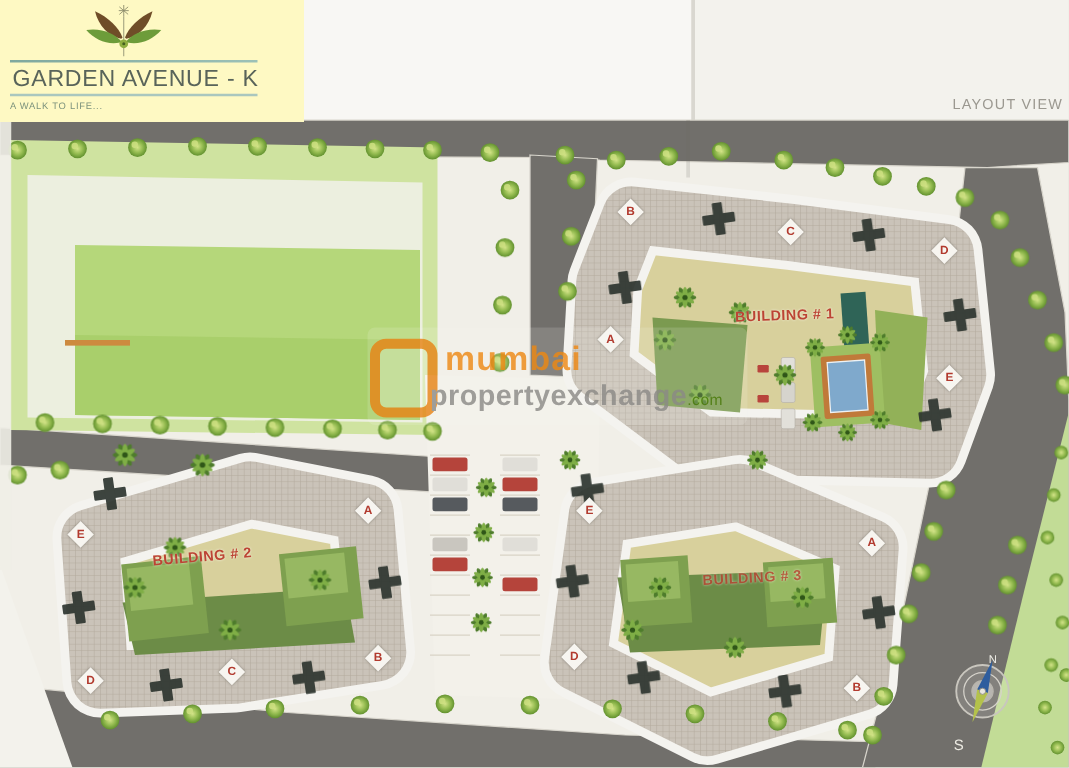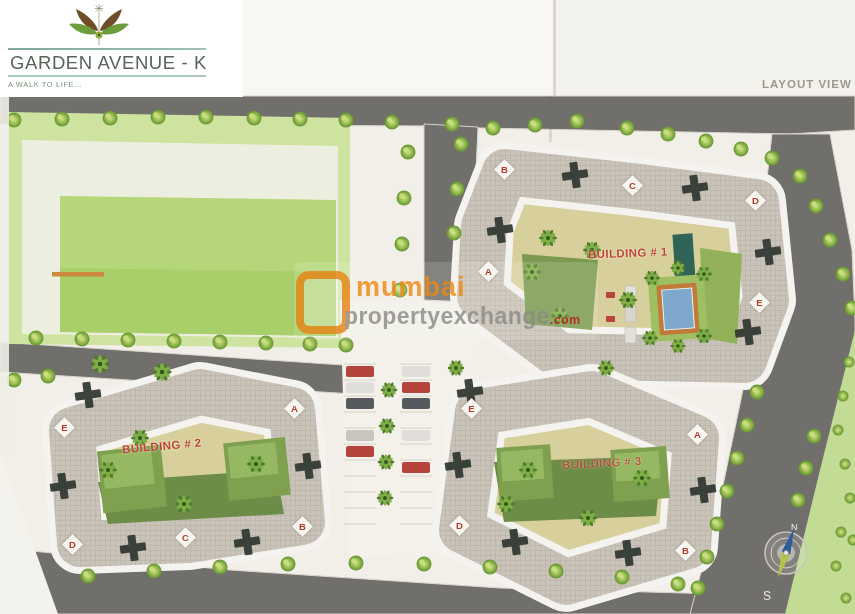--- a/index.html
+++ b/index.html
@@ -1,43 +1,43 @@
 <!DOCTYPE html>
 <html><head>
 <meta charset="utf-8">
 <style>
   html,body{margin:0;padding:0;background:#d8d6cf;}
   .canvas{position:relative;width:855px;height:614px;overflow:hidden;background:#eceae2;
           font-family:"Liberation Sans",sans-serif;}
   svg.plan{position:absolute;left:0;top:0;}
 
   
-  .logo-block{position:absolute;left:0;top:0;width:243px;height:97px;background:#ffffff;}
+  .logo-block{position:absolute;left:0;top:0;width:243px;height:97px;background:#fef9c3;}
   .logo-icon{position:absolute;left:60px;top:1px;width:78px;height:46px;}
   .logo-rule-top{position:absolute;left:8px;top:48px;width:198px;height:2px;
                  background:linear-gradient(90deg,#7fa89e,#9cc1b7);}
   .logo-title{position:absolute;left:10px;top:52px;font-size:18.5px;color:#59645a;
               letter-spacing:.6px;white-space:nowrap;}
   .logo-rule-bot{position:absolute;left:8px;top:75px;width:198px;height:1.5px;background:#aac7be;}
   .logo-tagline{position:absolute;left:8px;top:80px;width:192px;
                 font-size:7.5px;color:#7d937d;letter-spacing:.6px;}
 
   .view-label{position:absolute;left:762px;top:78px;font-size:11.5px;color:#9b9890;
-              letter-spacing:1px;white-space:nowrap;font-weight:bold;}
+              letter-spacing:1px;white-space:nowrap;}
 
   
   .watermark{position:absolute;left:294px;top:262px;width:304px;height:78px;opacity:.84;
              background:rgba(250,250,246,.18);border-radius:6px;}
   .wm-box{position:absolute;left:2px;top:9px;width:38px;height:47px;border:8px solid #e8871c;
           border-radius:13px;background:rgba(255,255,255,.28);}
   .wm-line1{position:absolute;left:62px;top:12px;font-size:27px;font-weight:bold;color:#ee8c1b;
             letter-spacing:1px;line-height:1;}
   .wm-line2{position:absolute;left:50px;top:43px;font-size:23px;font-weight:bold;color:#8e8d89;
             letter-spacing:.4px;line-height:1;}
-  .wm-com{font-size:12.5px;font-weight:bold;color:#b91c1c;}
+  .wm-com{font-size:12.5px;font-weight:normal;color:#4d7c0f;}
 
   
   .bname{position:absolute;font-size:11.5px;font-weight:bold;color:#bc4434;letter-spacing:.4px;
          white-space:nowrap;text-shadow:0 0 2px rgba(255,255,248,.85);}
 
   
   .wing{position:absolute;width:15px;height:15px;display:flex;align-items:center;justify-content:center;}
   .wing::before{content:"";position:absolute;inset:0;background:#f7f5f0;transform:rotate(45deg);
                 box-shadow:0 0 2px rgba(70,65,55,.5);}
   .wing span{position:relative;font-size:9.5px;font-weight:bold;color:#b23a2e;line-height:1;}

